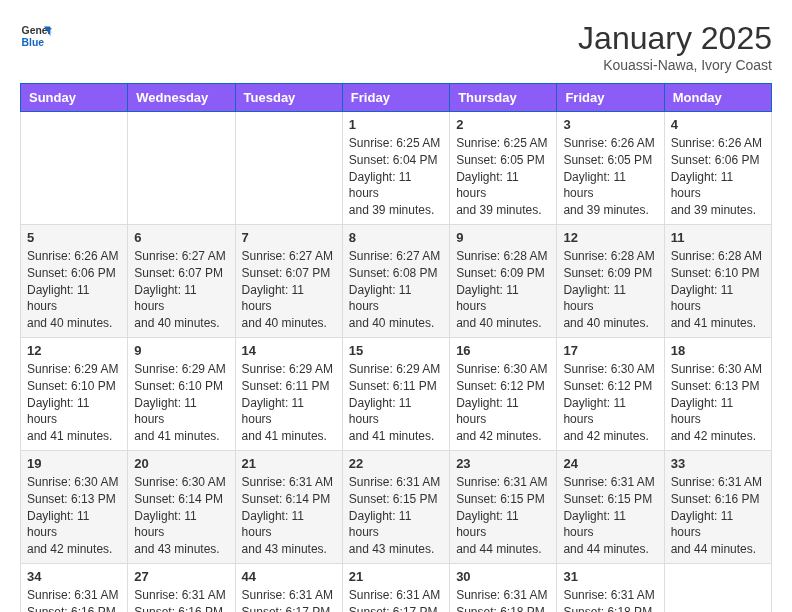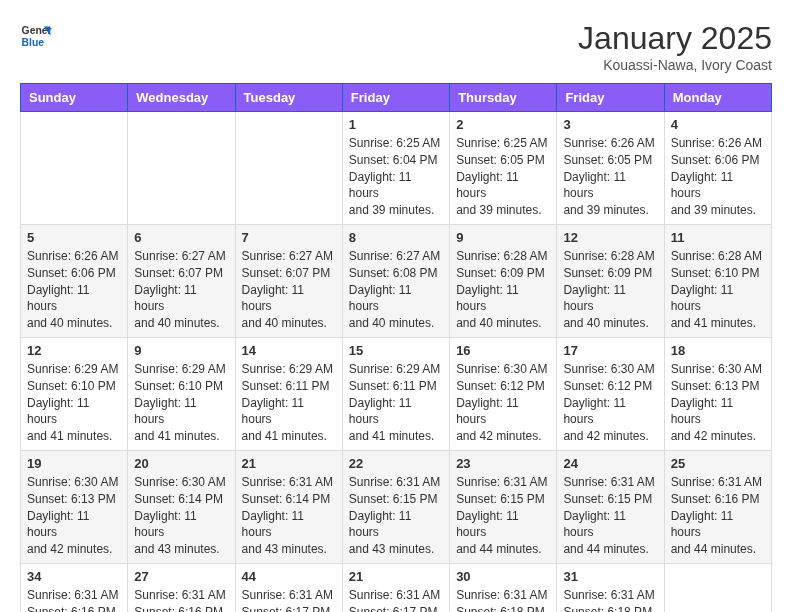--- a/index.html
+++ b/index.html
@@ -280,21 +280,21 @@
 and 44 minutes.</div>
         </td>
         <td>
           <span class="day-number">24</span>
           <div class="day-info" style="white-space: pre-line;">Sunrise: 6:31 AM
 Sunset: 6:15 PM
 Daylight: 11 hours
 and 44 minutes.</div>
         </td>
         <td>
-          <span class="day-number">25</span>
+          <span class="day-number">33</span>
           <div class="day-info" style="white-space: pre-line;">Sunrise: 6:31 AM
 Sunset: 6:16 PM
 Daylight: 11 hours
 and 44 minutes.</div>
         </td>
       </tr>
       <tr>
         <td>
           <span class="day-number">34</span>
           <div class="day-info" style="white-space: pre-line;">Sunrise: 6:31 AM

